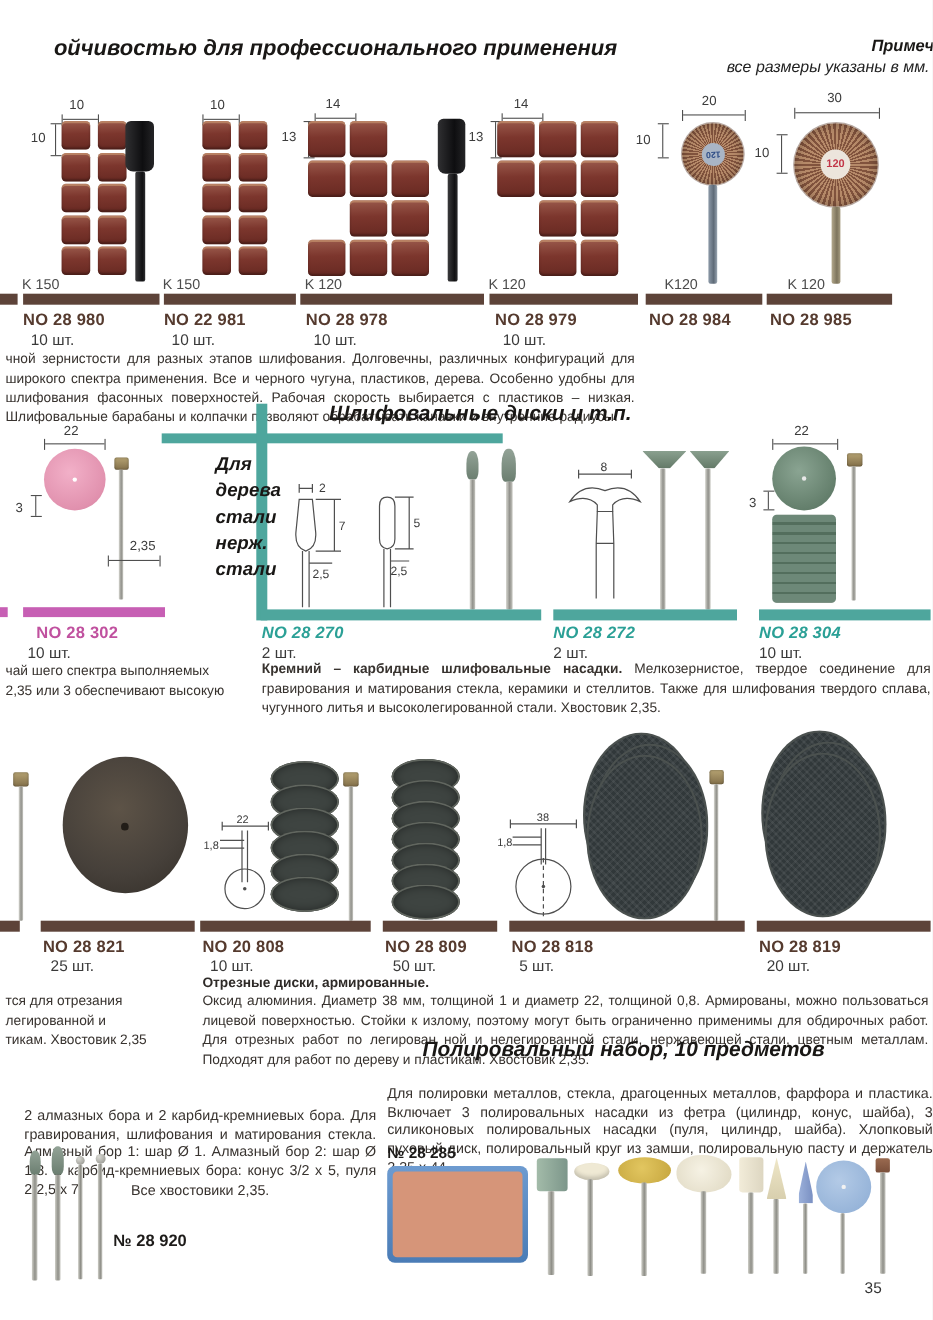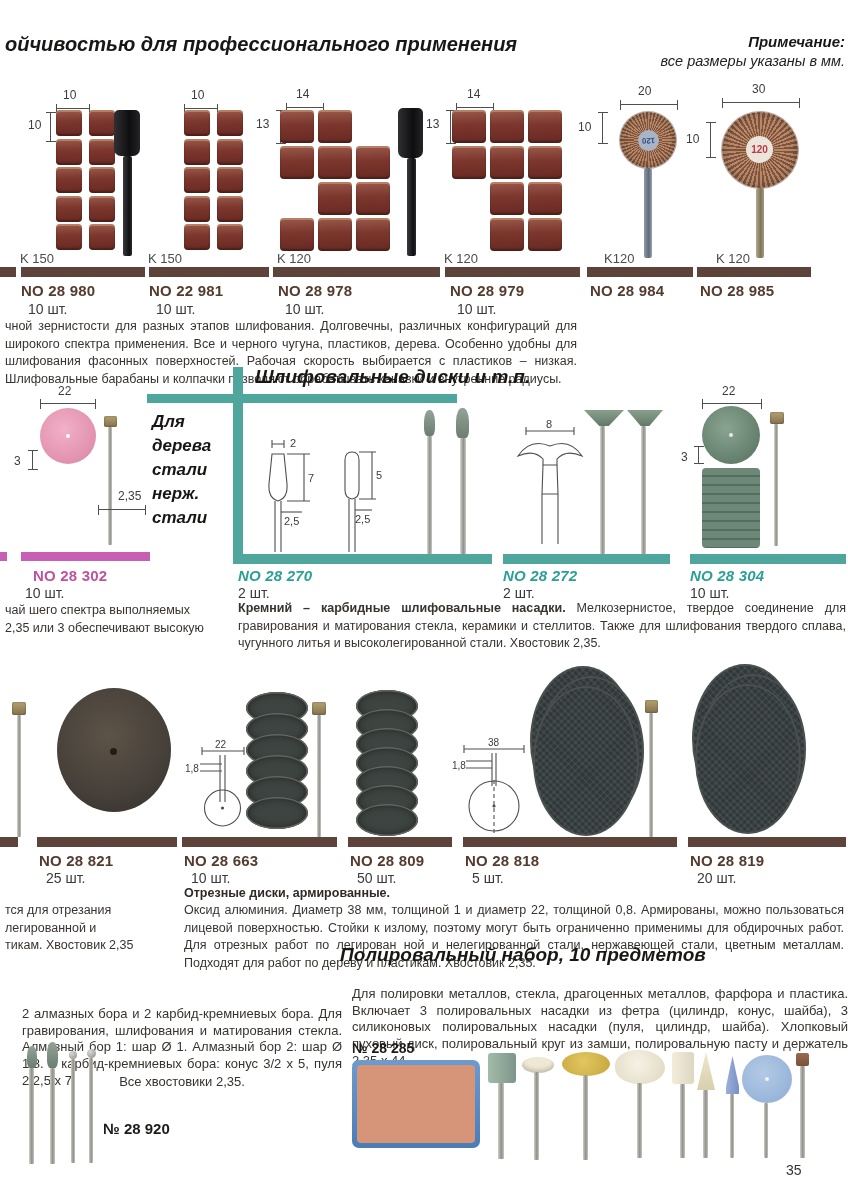--- a/index.html
+++ b/index.html
@@ -1,19 +1,19 @@
 <!DOCTYPE html>
 <html><head>
 <meta charset="utf-8">
 <style>
   html,body{margin:0;padding:0;background:#e8e8e8;}
   .page{position:relative;width:848px;height:1200px;margin:0 auto;background:#fff;
         font-family:"Liberation Sans",sans-serif;color:#38322e;overflow:hidden;}
   .abs{position:absolute;}
-  .ttl{font-weight:bold;font-style:italic;color:#191715;}
+  .ttl{font-weight:bold;font-style:italic;color:#191715;margin-left:44px;}
   .bar{position:absolute;height:10px;}
   .bar.brown{background:#5d4339;}
   .bar.teal{background:#4ea69d;}
   .bar.pinkc{background:#c75fb4;height:9px;}
   .code{position:absolute;font-size:15px;font-weight:bold;color:#553a2e;letter-spacing:.2px;white-space:nowrap;}
   .code.tealt{color:#2ba096;font-style:italic;}
   .code.pinkt{color:#c0519f;}
   .qty{position:absolute;font-size:14px;color:#3a3a3a;white-space:nowrap;}
   .grit{position:absolute;font-size:13px;color:#4c4c4c;white-space:nowrap;}
   .para{position:absolute;font-size:12.5px;line-height:1.4;text-align:justify;color:#38332f;}
@@ -321,21 +321,21 @@
       <div class="bigdisc"></div>
   </div>
 
   <div class="bar brown" style="left:0;top:837px;width:18px;"></div>
   <div class="bar brown" style="left:37px;top:837px;width:140px;"></div>
   <div class="bar brown" style="left:182px;top:837px;width:155px;"></div>
   <div class="bar brown" style="left:348px;top:837px;width:104px;"></div>
   <div class="bar brown" style="left:463px;top:837px;width:214px;"></div>
   <div class="bar brown" style="left:688px;top:837px;width:158px;"></div>
   <div class="code" style="left:39px;top:852px;">NO 28 821</div>
-  <div class="code" style="left:184px;top:852px;">NO 28 663</div>
+  <div class="code" style="left:184px;top:852px;">NO 20 808</div>
   <div class="code" style="left:350px;top:852px;">NO 28 809</div>
   <div class="code" style="left:465px;top:852px;">NO 28 818</div>
   <div class="code" style="left:690px;top:852px;">NO 28 819</div>
   <div class="qty" style="left:46px;top:870px;">25  шт.</div>
   <div class="qty" style="left:191px;top:870px;">10  шт.</div>
   <div class="qty" style="left:357px;top:870px;">50  шт.</div>
   <div class="qty" style="left:472px;top:870px;">5  шт.</div>
   <div class="qty" style="left:697px;top:870px;">20  шт.</div>
 
   <div class="abs" style="left:184px;top:886px;font-size:12.5px;font-weight:bold;color:#2e2a27;">Отрезные диски, армированные.</div>

